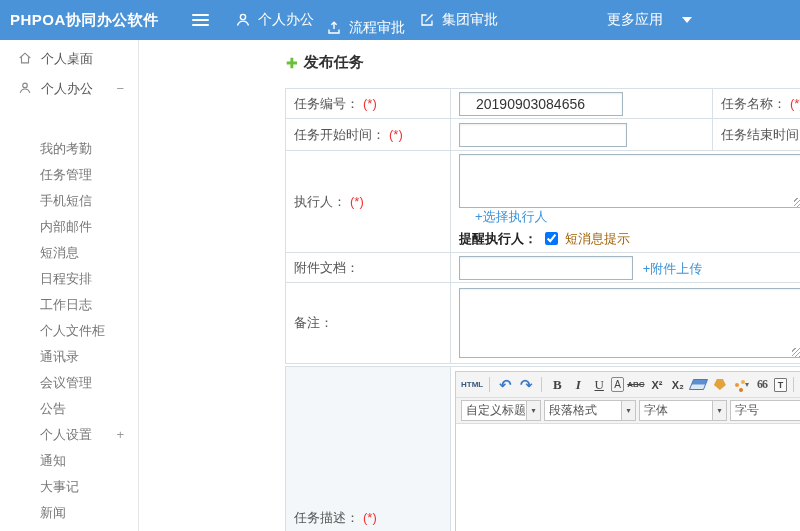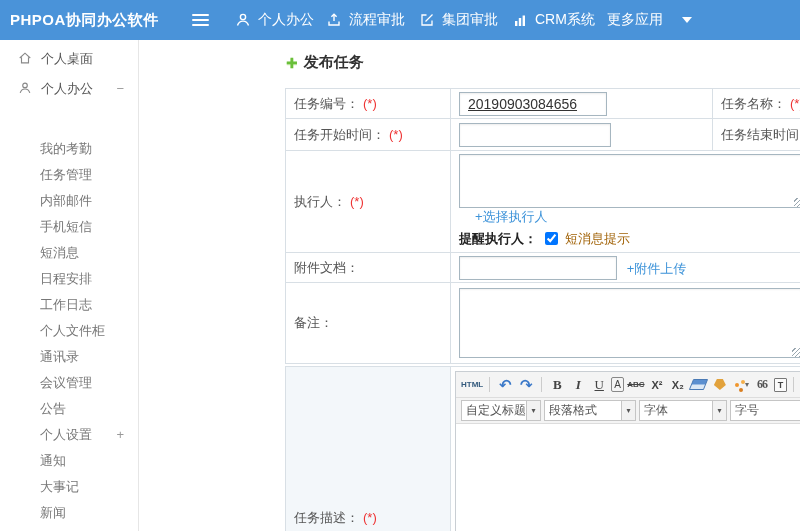--- a/index.html
+++ b/index.html
@@ -37,21 +37,21 @@
   .page-title{font-size:15px;font-weight:bold;color:#333;}
 
   
   .form-wrap{position:absolute;left:285px;top:88px;width:1010px;}
   table.form{border-collapse:collapse;table-layout:fixed;width:1010px;}
   table.form td{border:1px solid #d8dfe5;background:#fff;font-size:13px;color:#555;
                 padding:0 8px;vertical-align:middle;}
   td.lbl{width:149px;}
   .req{color:#e33;margin-left:4px;}
   input.txt{height:20px;border:1px solid #a6b6c0;box-shadow:inset 0 1px 2px rgba(0,0,0,.08);
-            font-size:14px;color:#333;padding:1px 8px;font-family:inherit;background:#fff;text-decoration:underline;}
+            font-size:14px;color:#333;padding:1px 16px;font-family:inherit;background:#fff;}
   .ta-wrap{position:relative;display:inline-block;vertical-align:top;}
   textarea.ta{border:1px solid #a6b6c0;box-shadow:inset 0 1px 2px rgba(0,0,0,.06);resize:none;
               font-family:inherit;font-size:13px;padding:2px;display:block;background:#fff;}
   .grip{position:absolute;right:1px;bottom:1px;width:9px;height:9px;cursor:nwse-resize;
         background:repeating-linear-gradient(135deg,transparent 0 2px,#9aa7b0 2px 3px);}
   a.lnk{color:#3d93d9;text-decoration:none;font-size:13px;cursor:pointer;margin-left:16px;}
   .remind-line{display:flex;align-items:center;gap:4px;margin-top:3px;}
   .remind-lbl{font-weight:bold;color:#222;font-size:13px;}
   .sms-lbl{font-size:13px;color:#a16207;}
   .exec-cell{padding-top:3px !important;padding-bottom:4px !important;vertical-align:top !important;}
@@ -106,51 +106,41 @@
     <div class="nav-item" style="left:235px;">
       <span>
         <svg width="16" height="16" viewBox="0 0 16 16" fill="none" stroke="#fff" stroke-width="1.4">
           <circle cx="8" cy="5" r="2.6"></circle>
             <path d="M2.5 13.5c.9-3 3-4.4 5.5-4.4s4.6 1.4 5.5 4.4"></path>
         </svg>
       </span>
       <span>个人办公</span>
     </div>
 
-    <div class="nav-item" style="left:326px;">
+    <div class="nav-item" style="left:326px;margin-top:8px;">
       <span>
         <svg width="16" height="16" viewBox="0 0 16 16" fill="none" stroke="#fff" stroke-width="1.4">
           <path d="M8 9V2.5"></path>
             <path d="M5.4 4.8L8 2.2l2.6 2.6"></path>
             <path d="M3 9.5V13h10V9.5"></path>
         </svg>
       </span>
       <span>流程审批</span>
     </div>
 
     <div class="nav-item" style="left:419px;">
       <span>
         <svg width="16" height="16" viewBox="0 0 16 16" fill="none" stroke="#fff" stroke-width="1.3">
           <path d="M13 8.5V13H3V3h4.5"></path>
             <path d="M6.5 9.5l7-7"></path>
         </svg>
       </span>
       <span>集团审批</span>
     </div>
 
-    <div class="nav-item" style="left:512px;">
-      <span>
-        <svg width="16" height="16" viewBox="0 0 16 16" fill="#fff">
-          <rect x="3" y="9" width="2.4" height="5"></rect>
-            <rect x="6.8" y="6" width="2.4" height="8"></rect>
-          <rect x="10.6" y="3.5" width="2.4" height="10.5"></rect>
-        </svg>
-      </span>
-      <span>CRM系统</span>
-    </div>
 
     <div class="nav-item" style="left:607px;">
       <span>更多应用</span>
       <span class="caret-down"></span>
     </div>
   </div>
 
   <div class="sidebar">
     <div class="side-main first">
       <span>
@@ -168,22 +158,22 @@
             <path d="M2.5 13.5c.9-3 3-4.4 5.5-4.4s4.6 1.4 5.5 4.4"></path>
         </svg>
       </span>
       <span>个人办公</span>
       <span class="side-sign">−</span>
     </div>
 
     <div class="sub-list">
       <div class="sub-item"><span>我的考勤</span></div>
       <div class="sub-item"><span>任务管理</span></div>
+      <div class="sub-item"><span>手机短信</span></div>
       <div class="sub-item"><span>内部邮件</span></div>
-      <div class="sub-item"><span>手机短信</span></div>
       <div class="sub-item"><span>短消息</span></div>
       <div class="sub-item"><span>日程安排</span></div>
       <div class="sub-item"><span>工作日志</span></div>
       <div class="sub-item"><span>个人文件柜</span></div>
       <div class="sub-item"><span>通讯录</span></div>
       <div class="sub-item"><span>会议管理</span></div>
       <div class="sub-item"><span>公告</span></div>
       <div class="sub-item">
         <span>个人设置</span>
         <span class="side-sign">+</span>

